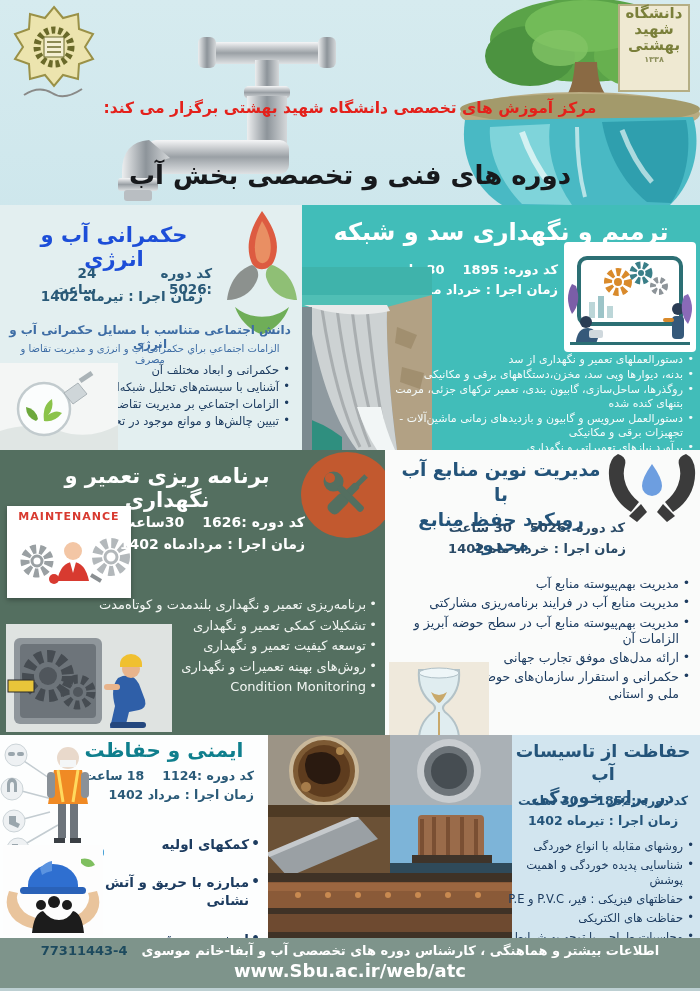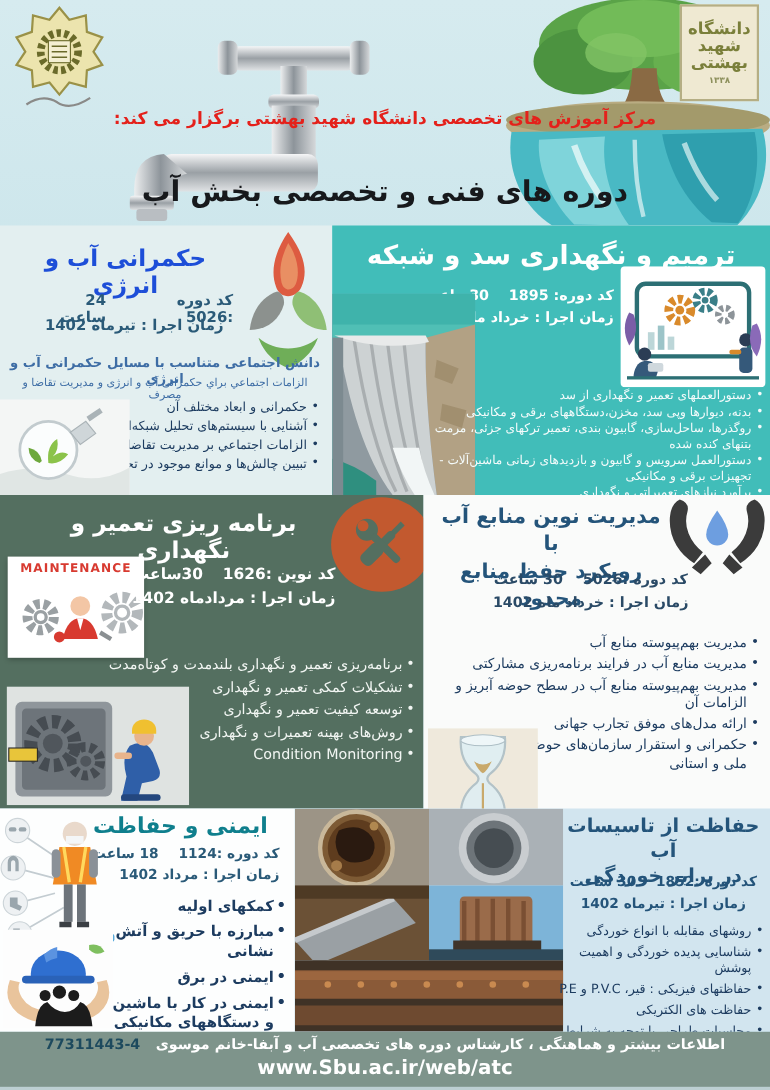--- a/index.html
+++ b/index.html
@@ -9,21 +9,21 @@
     background:linear-gradient(#d6ebef,#bfdfe7 60%,#b5dce4);
   }
   .abs{position:absolute;}
   
   .announce{position:absolute;top:99px;left:0;right:0;text-align:center;
     color:#e4211b;font-weight:bold;font-size:15.5px;z-index:6;}
   .main-title{position:absolute;top:160px;left:0;right:0;text-align:center;
     color:#17191c;font-weight:bold;font-size:26px;z-index:6;}
   .seal{position:absolute;right:10px;top:4px;width:72px;height:88px;z-index:5;
     background:#efe9d2;border:2px solid #b5ae84;box-sizing:border-box;
-    display:flex;flex-direction:column;align-items:center;justify-content:center;
+    display:flex;flex-direction:column;align-items:center;
     color:#7a7f3a;font-weight:bold;line-height:1.05;}
   .seal div{font-size:15px;}
   .seal .yr{font-size:8px;margin-top:3px;color:#8d905c;}
   
   .card{position:absolute;overflow:hidden;}
   .blt{list-style:none;margin:0;padding:0;}
   .blt li{position:relative;padding-right:11px;}
   .blt li::before{content:"•";position:absolute;right:0;top:-1px;}
   .coderow{display:flex;gap:18px;}
   
@@ -67,21 +67,21 @@
   .c4-sched{top:91px;right:58px;width:210px;text-align:center;color:#2a4a66;font-size:13px;font-weight:600;}
   .c4-blt{top:126px;right:10px;width:300px;color:#1d3c60;font-size:12.5px;line-height:1.3;text-align:right;}
   .c4-blt li{margin-bottom:3px;}
   
   .card5{left:0;top:735px;width:268px;height:203px;background:#fdfefe;}
   .c5-title{top:3px;right:14px;width:180px;text-align:center;color:#0f7f8d;font-weight:bold;font-size:20px;}
   .c5-code{top:33px;right:14px;width:185px;color:#2a5a78;font-size:12.5px;font-weight:600;}
   .c5-code .coderow{justify-content:flex-start;}
   .c5-sched{top:52px;right:14px;width:185px;text-align:right;color:#2a5a78;font-size:12.5px;font-weight:600;}
   .c5-blt{top:80px;right:8px;width:198px;color:#1d3c60;font-size:13.5px;line-height:1.35;text-align:right;font-weight:600;}
-  .c5-blt li{margin-bottom:5px;}
+  .c5-blt li{margin-bottom:5px;margin-top:20px;}
   
   .card6{left:268px;top:735px;width:432px;height:203px;background:#d2e5ef;}
   .c6-title{top:5px;right:6px;width:182px;text-align:center;color:#24547a;font-weight:bold;
     font-size:17.5px;line-height:1.3;}
   .c6-code{top:58px;right:6px;width:182px;color:#24547a;font-size:12.5px;font-weight:600;}
   .c6-code .coderow{justify-content:center;}
   .c6-sched{top:78px;right:6px;width:182px;text-align:center;color:#24547a;font-size:12.5px;font-weight:600;}
   .c6-blt{top:104px;right:6px;width:196px;color:#1d3c60;font-size:11.5px;line-height:1.3;text-align:right;}
   .c6-blt li{margin-bottom:4px;}
   
@@ -282,21 +282,21 @@
         <circle cx="66" cy="28" r="9" fill="#f3c6a5"></circle>
         <path d="M50,58 q4,-19 16,-19 q12,0 16,19 z" fill="#d83a30"></path>
         <path d="M63,39 l3,11 l3,-11 z" fill="#ffffff"></path>
         <circle cx="47" cy="56" r="5" fill="#d83a30"></circle>
         <path d="M84,52 l10,6" stroke="#8a8f92" stroke-width="4"></path>
       </svg>
     </div>
 
     <div class="abs c3-code" dir="rtl">
       <div class="coderow">
-        <span>کد نوین :1626</span>
+        <span>کد دوره :1626</span>
         <span>30ساعت</span>
       </div>
     </div>
     <div class="abs c3-sched" dir="rtl">زمان اجرا : مردادماه 1402</div>
 
     <ul class="blt abs c3-blt" dir="rtl">
       <li>برنامه‌ریزی تعمیر و نگهداری بلندمدت و کوتاه‌مدت</li>
       <li>تشکیلات کمکی تعمیر و نگهداری</li>
       <li>توسعه کیفیت تعمیر و نگهداری</li>
       <li>روش‌های بهینه تعمیرات و نگهداری</li>

